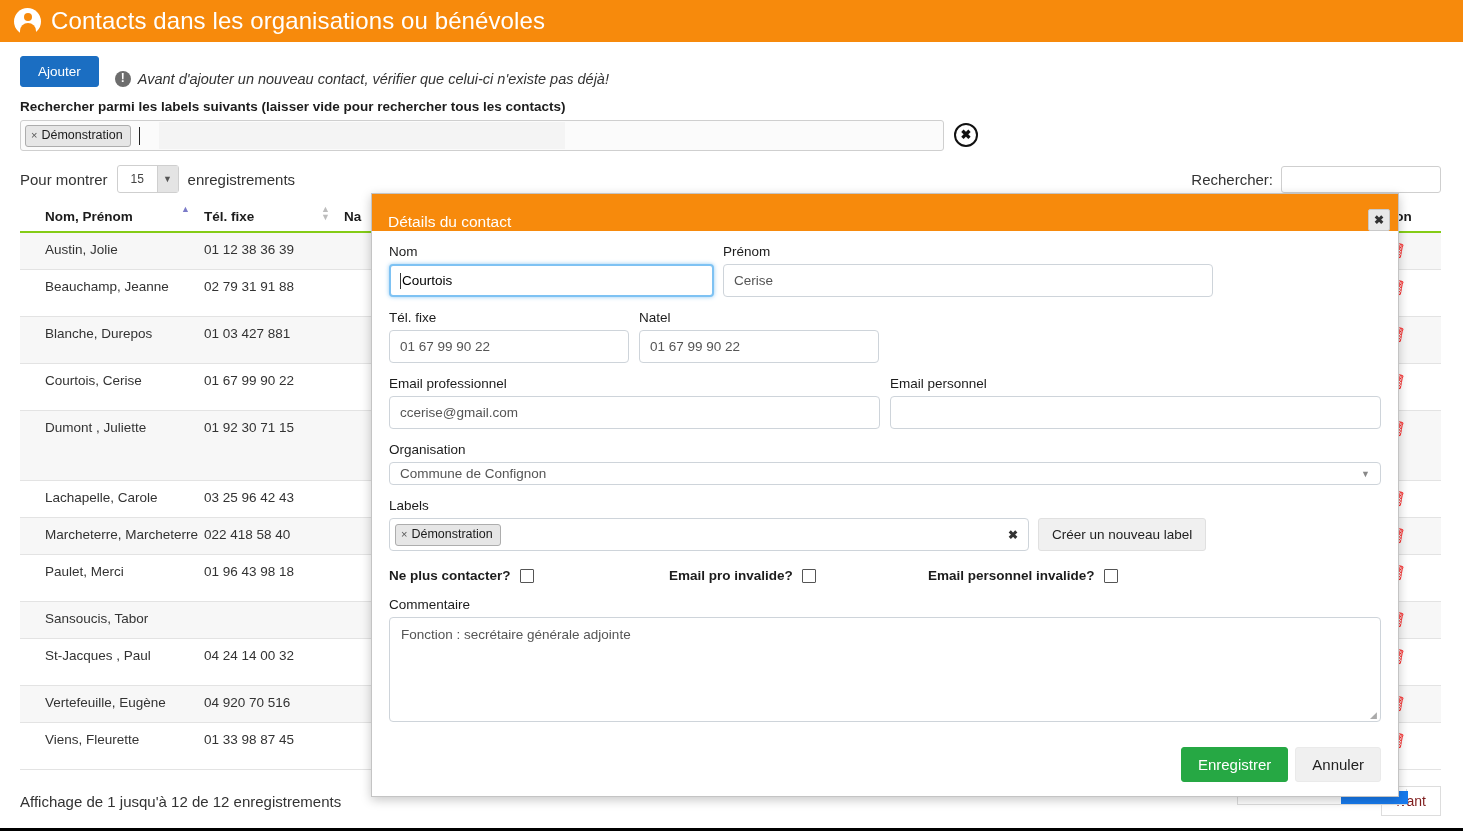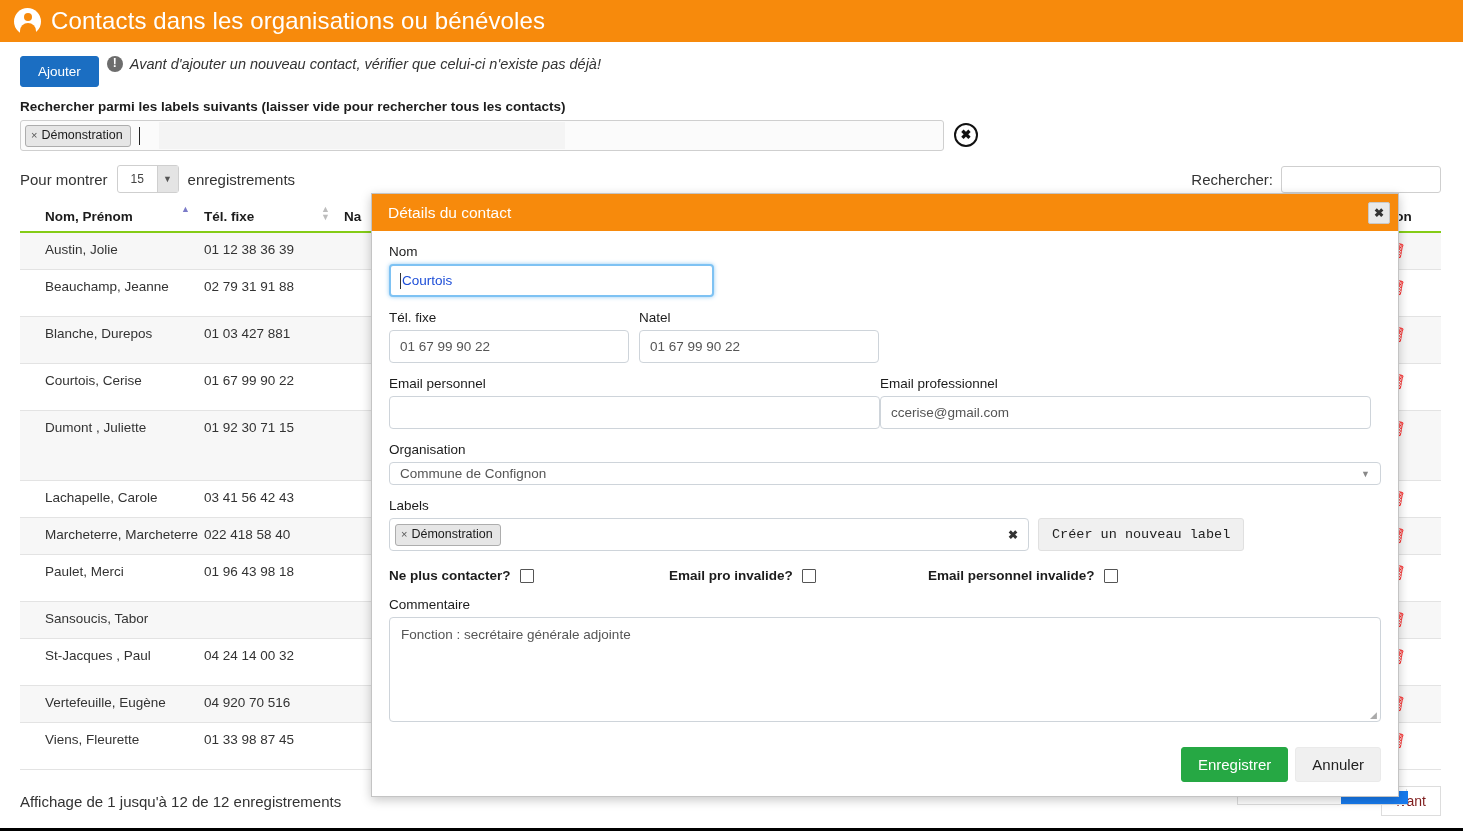--- a/index.html
+++ b/index.html
@@ -55,23 +55,23 @@
     color: #fff;
     font-size: 24px;
     font-weight: 400;
     letter-spacing: 0.1px;
     white-space: nowrap;
   }
 
   
   .toolbar {
     display: flex;
-    align-items: flex-start;
+    align-items: flex-end;
     padding: 14px 0 0 20px;
-    gap: 8px;
+    gap: 16px;
   }
   .btn-add {
     background: #1b6ec2;
     color: #fff;
     border: 1px solid #1b6ec2;
     border-radius: 3px;
     font-size: 13.5px;
     padding: 7px 17px;
     cursor: pointer;
     font-family: "Liberation Sans", sans-serif;
@@ -277,21 +277,21 @@
     border: 1px solid #c4c4c4;
     box-shadow: 0 3px 10px rgba(0,0,0,0.22);
     z-index: 50;
     display: flex;
     flex-direction: column;
   }
   .modal-head {
     height: 37px;
     background: #f78a0c;
     display: flex;
-    align-items: center;
+    align-items: flex-end;
     justify-content: space-between;
     padding: 0 8px 0 16px;
   }
   .modal-title { color: #fff; font-size: 15.5px; }
   .modal-close {
     width: 22px; height: 22px;
     background: #e9e9e9;
     border: 1px solid #c9c9c9;
     border-radius: 2px;
     color: #333;
@@ -316,21 +316,21 @@
     color: #555;
     display: flex;
     align-items: center;
     padding: 0 10px;
     background: #fff;
     font-family: "Liberation Sans", sans-serif;
   }
   .inp.focused {
     border: 2px solid #7ec2f3;
     box-shadow: 0 0 4px rgba(120,190,240,0.8);
-    color: #1d4ed8;
+    color: #000000;
     padding-left: 9px;
   }
   .inp.focused::before {
     content: "";
     display: inline-block;
     width: 1px; height: 16px;
     background: #333;
     margin-right: 1px;
   }
   .row2 { display: flex; gap: 0; }
@@ -366,21 +366,21 @@
   .btn-newlabel {
     margin-left: 9px;
     background: #f0f0f0;
     border: 1px solid #e0e0e0;
     border-radius: 3px;
     font-size: 13.5px;
     color: #222;
     padding: 8px 13px;
     cursor: pointer;
     white-space: nowrap;
-    font-family: Liberation Mono, monospace;
+    font-family: Liberation Sans, sans-serif;
   }
 
   .checks { display: flex; align-items: center; margin: 17px 0 14px 0; }
   .check-item { display: flex; align-items: center; gap: 9px; font-size: 13.5px; font-weight: bold; color: #1c1c1c; }
   .cbox {
     width: 14px; height: 14px;
     border: 1px solid #555;
     background: #fff;
     border-radius: 1px;
     cursor: pointer;
@@ -531,21 +531,21 @@
           </tr>
           <tr class="alt" style="height: 70px;">
             <td class="col-name">Dumont , Juliette</td>
             <td class="col-tel">01 92 30 71 15</td>
             <td class="col-natel"></td>
             <td class="col-spacer"></td>
             <td class="col-action"><span class="trash">🗑</span></td>
           </tr>
           <tr class="" style="height: 24px;">
             <td class="col-name">Lachapelle, Carole</td>
-            <td class="col-tel">03 41 56 42 43</td>
+            <td class="col-tel">03 25 96 42 43</td>
             <td class="col-natel"></td>
             <td class="col-spacer"></td>
             <td class="col-action"><span class="trash">🗑</span></td>
           </tr>
           <tr class="alt" style="height: 24px;">
             <td class="col-name">Marcheterre, Marcheterre</td>
             <td class="col-tel">022 418 58 40</td>
             <td class="col-natel"></td>
             <td class="col-spacer"></td>
             <td class="col-action"><span class="trash">🗑</span></td>
@@ -605,41 +605,45 @@
       <div class="modal-close">✖</div>
     </div>
 
     <div class="modal-body">
 
       <div class="row2 mb14">
         <div style="width:325px; margin-right:9px;">
           <div class="fld-label">Nom</div>
           <div class="inp focused">Courtois</div>
         </div>
+        <div style="width:490px;">
+          <div class="fld-label">Prénom</div>
+          <div class="inp">Cerise</div>
+        </div>
       </div>
 
       <div class="row2 mb14">
         <div style="width:240px; margin-right:10px;">
           <div class="fld-label">Tél. fixe</div>
           <div class="inp">01 67 99 90 22</div>
         </div>
         <div style="width:240px;">
           <div class="fld-label">Natel</div>
           <div class="inp">01 67 99 90 22</div>
         </div>
       </div>
 
       <div class="row2 mb14">
+        <div style="width:492px; margin-right:10px;">
+          <div class="fld-label">Email professionnel</div>
+          <div class="inp">ccerise@gmail.com</div>
+        </div>
         <div style="width:492px;">
           <div class="fld-label">Email personnel</div>
           <div class="inp"></div>
-        </div>
-        <div style="width:492px; margin-right:10px;">
-          <div class="fld-label">Email professionnel</div>
-          <div class="inp">ccerise@gmail.com</div>
         </div>
       </div>
 
       <div class="mb14">
         <div class="fld-label">Organisation</div>
         <div class="select-inp">
           <span>Commune de Confignon</span>
           <span class="arrow">▼</span>
         </div>
       </div>

